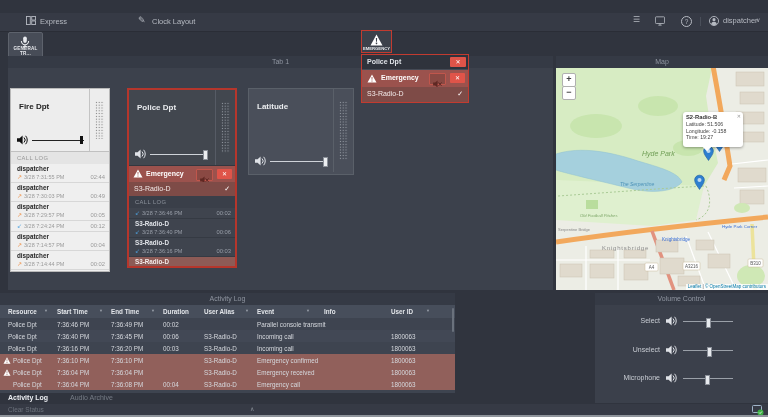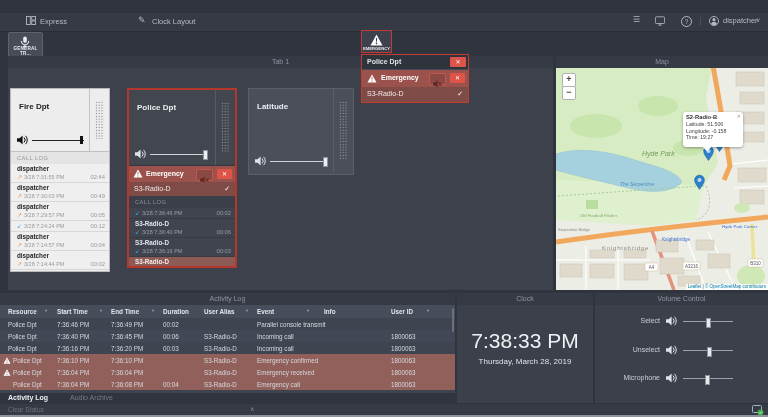--- a/index.html
+++ b/index.html
@@ -524,25 +524,20 @@
         <span class="c-id"></span>
     </div>
     <div class="scrollthumb"></div>
   </div>
 
   <div class="altabs">
     <span class="abs" style="left:8px;top:1px;color:#eceef2;font-weight:bold">Activity Log</span>
     <span class="abs" style="left:70px;top:1px;color:#767c86">Audio Archive</span>
   </div>
 
-  <div class="clockpanel">
-    <div class="phead">Clock</div>
-    <div class="clock-time">7:38:33 PM</div>
-    <div class="clock-date">Thursday, March 28, 2019</div>
-  </div>
 
   <div class="volpanel">
     <div class="phead">Volume Control</div>
     <div class="vc-row" style="top:22px">
       <span class="vc-label">Select</span>
       <svg class="ic abs" style="left:71px;top:1px;color:#dfe2e7" width="11" height="10" viewBox="0 0 11 10">
           <use href="#i-spk"></use>
         </svg>
       <div class="vc-track">
           <div class="vc-thumb" style="left:23px"></div>

